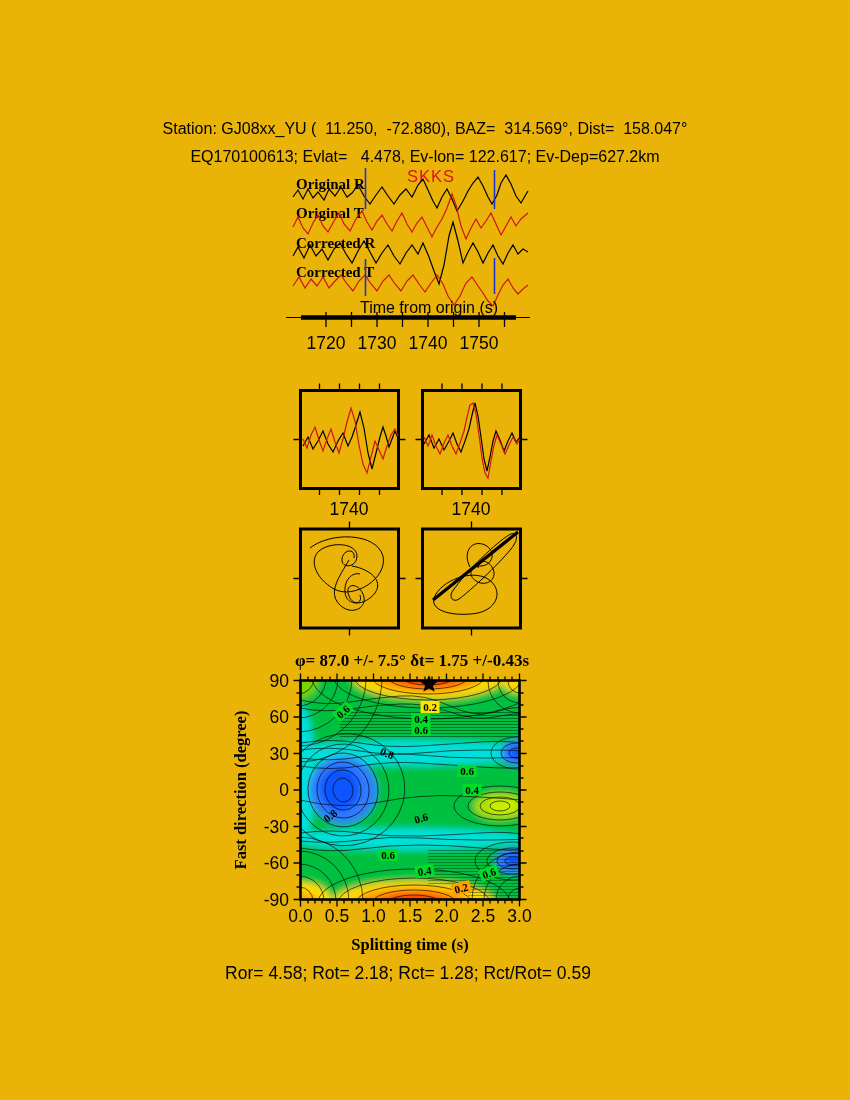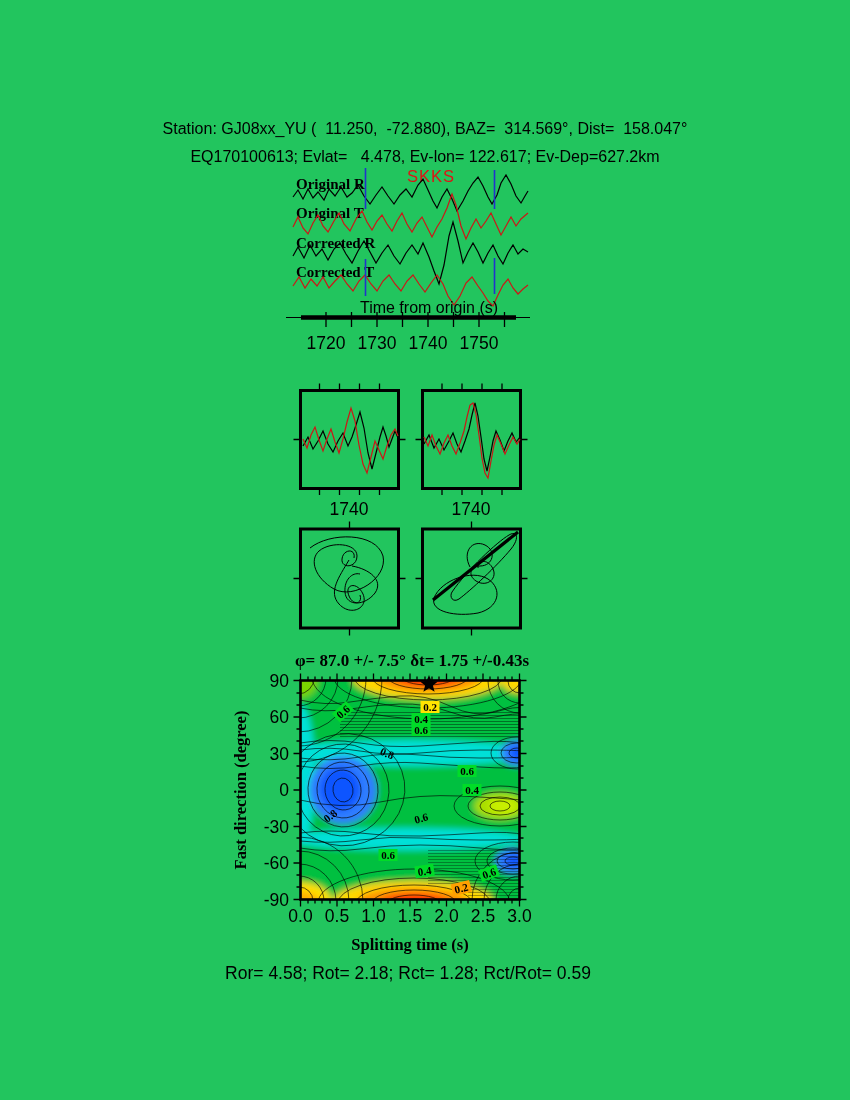--- a/index.html
+++ b/index.html
@@ -1,16 +1,16 @@
 <!DOCTYPE html>
 <html><head>
 <meta charset="utf-8">
 <style>
   html,body{margin:0;padding:0;background:#fff;}
-  #page{position:relative;width:850px;height:1100px;background:#22c55e;overflow:hidden;}
+  #page{position:relative;width:850px;height:1100px;background:#eab308;overflow:hidden;}
   svg{position:absolute;left:0;top:0;}
   svg text{white-space:pre;}
   .sans{font-family:"Liberation Sans",sans-serif;}
   .serifb{font-family:"Liberation Serif",serif;font-weight:bold;}
   .tick{stroke:#000;stroke-width:1.3;}
   .cline{fill:none;stroke:#000;stroke-width:0.7;stroke-opacity:0.9;}
 </style>
 </head>
 <body>
 

